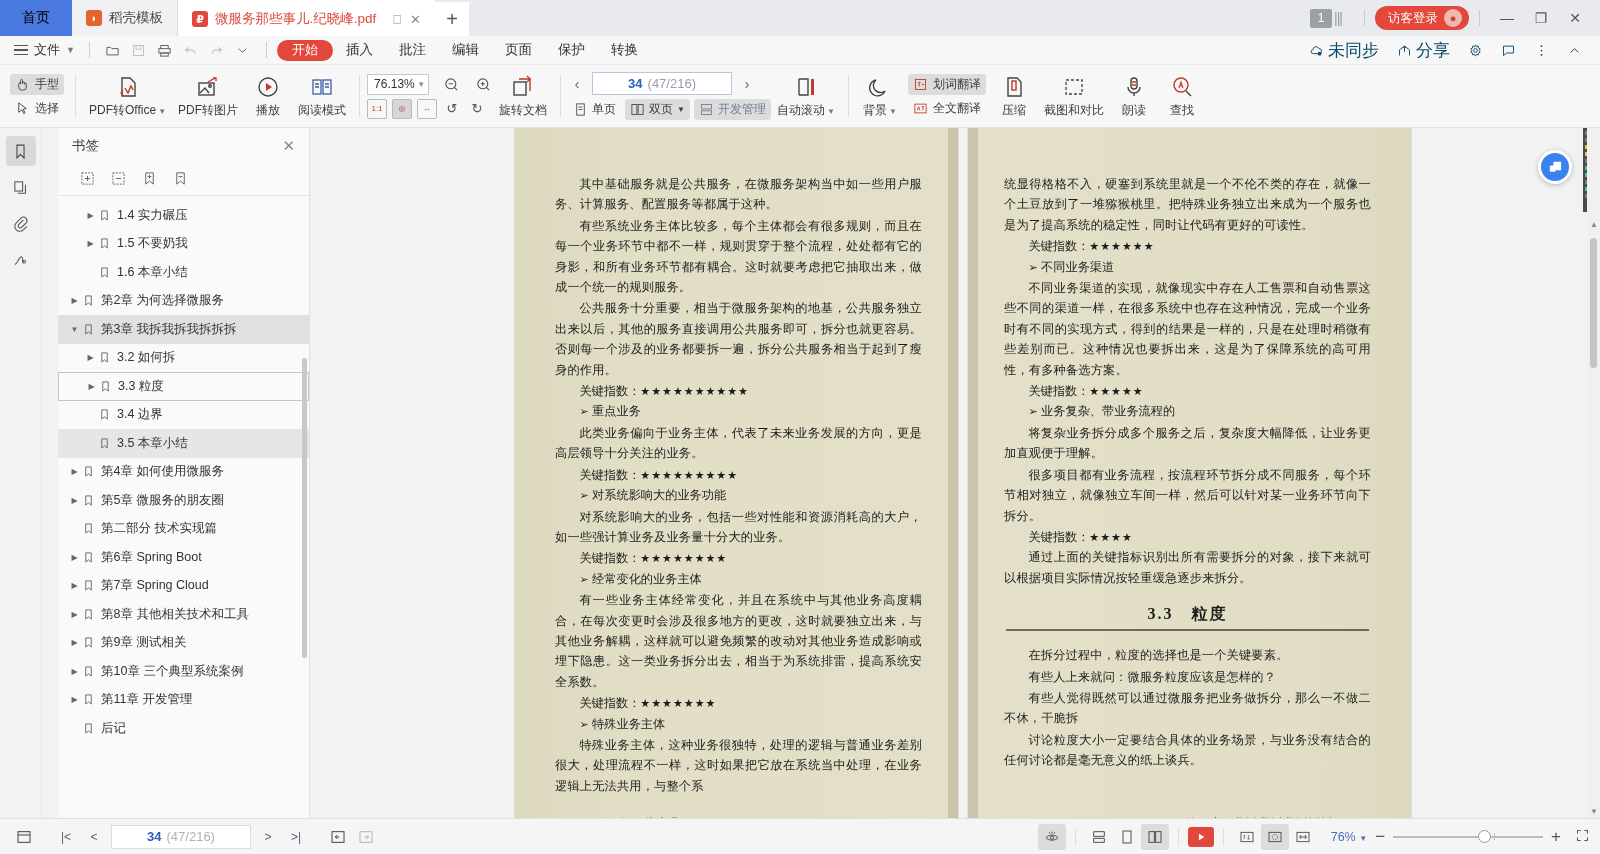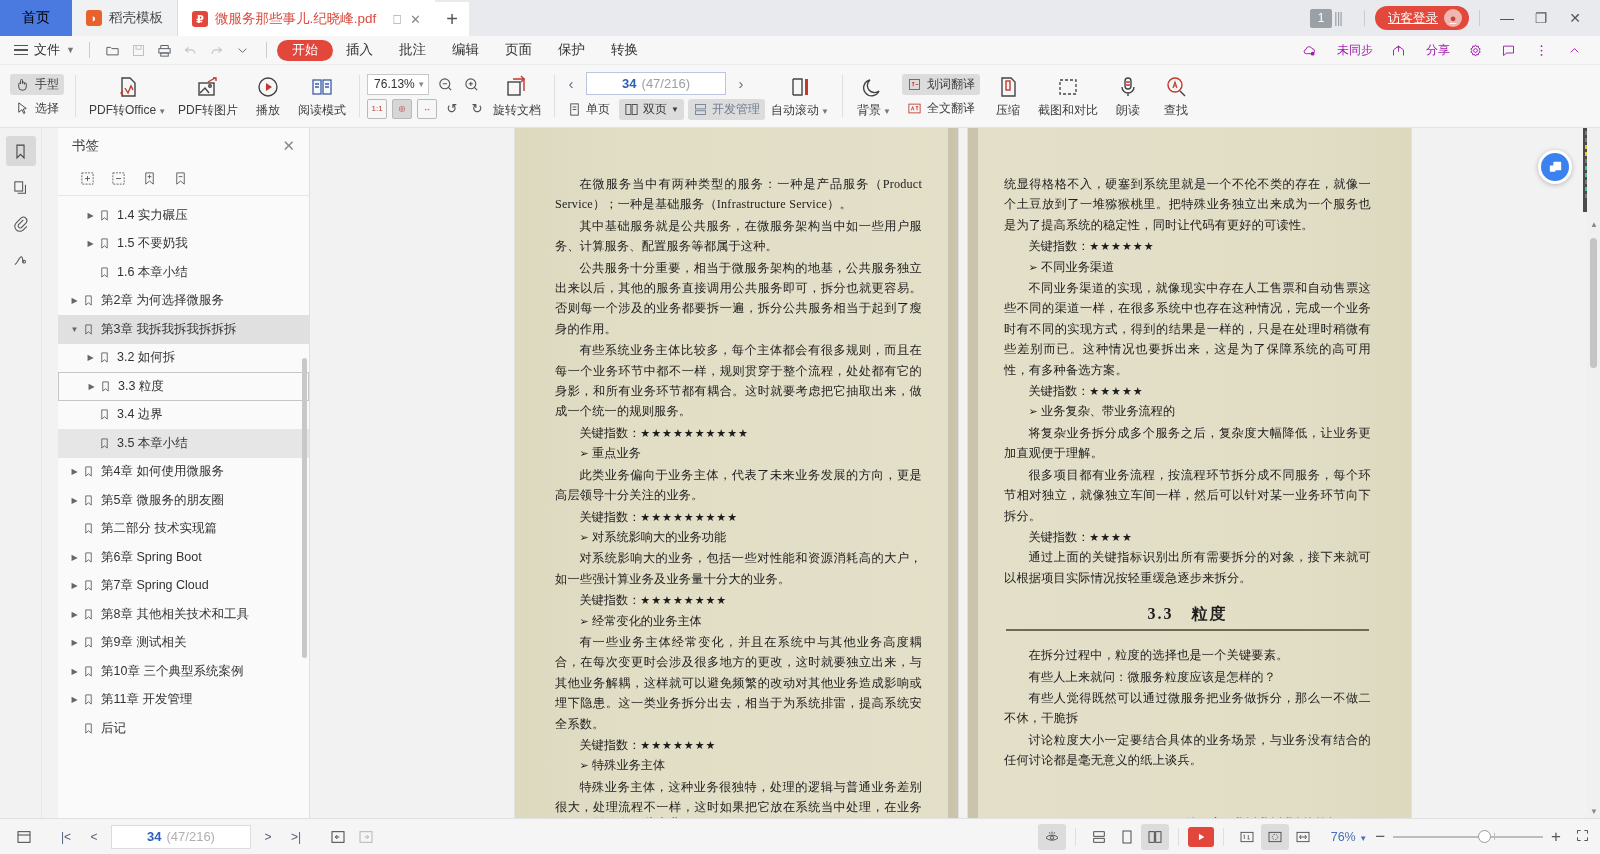--- a/index.html
+++ b/index.html
@@ -32,58 +32,58 @@
   .tab .tab-actions { display:flex; align-items:center; gap:9px; margin-left:10px; color:#888; }
   .tab .tab-actions span { font-size:13px; line-height:1; }
   .newtab { width:34px;height:34px;display:flex;align-items:center;justify-content:center;
     font-size:20px; color:#555; background:#fff; }
   .tabbar-right { margin-left:auto; display:flex; align-items:center; gap:0; height:36px; padding-right:8px; }
   .winbadge { width:22px;height:19px;background:#9aa0a6;color:#fff;display:flex;align-items:center;justify-content:center;
       font-size:12px; border-radius:2px; margin-right:2px;}
   .winbars { color:#9aa0a6; font-size:14px; letter-spacing:-1px; margin-right:12px;}
   .vsep { width:1px;height:16px;background:#ccc; margin:0 10px; }
   .loginbtn { background:#e2493c; color:#fff; border-radius:13px; height:24px; padding:0 7px 0 13px;
-    display:flex;align-items:center; gap:6px; font-size:12.5px;text-decoration:underline; }
+    display:flex;align-items:center; gap:6px; font-size:12.5px; }
   .loginbtn .avatar { width:18px;height:18px;border-radius:50%;background:#f0b6b0;display:flex;align-items:center;justify-content:center;font-size:11px;color:#c1453a;}
   .winctrl { display:flex; align-items:center; }
   .winctrl b { width:34px;height:30px;display:flex;align-items:center;justify-content:center;font-weight:normal;color:#555;font-size:14px;}
 
   
   .menubar { height:29px; background:#f7f7f7; display:flex; align-items:center; padding:0 10px;
     border-bottom:1px solid #ececec; flex:0 0 29px; }
   .menu-file { display:flex;align-items:center;gap:6px; font-size:13px; color:#333; padding:0 4px; }
   .hamb { display:inline-flex;flex-direction:column;gap:3px; }
   .hamb i { display:block;width:14px;height:1.6px;background:#555; }
   .qicon { width:26px;height:24px;display:flex;align-items:center;justify-content:center;color:#5f6368; }
   .qicon svg { width:15px;height:15px; }
   .qicon.dim svg { opacity:.35; }
   .mi { padding:0 13px; height:29px; display:flex; align-items:center; font-size:13.5px; color:#333; }
   .mi.active { background:#e2473c; color:#fff; border-radius:13px; height:21px; padding:0 15px; font-size:13px; }
   .menubar-right { margin-left:auto; display:flex; align-items:center; gap:2px; color:#5f6368; }
-  .mr-item { display:flex;align-items:center;gap:20px; padding:0 8px; height:29px; font-size:12px; color:#a21caf;}
+  .mr-item { display:flex;align-items:center;gap:4px; padding:0 8px; height:29px; font-size:17px; color:#0c4a6e;}
   .mr-item svg { width:15px;height:15px; }
 
   
   .ribbon { height:63px; background:#f7f7f7; display:flex; align-items:center; padding:0 6px;
     border-bottom:1px solid #e3e3e3; flex:0 0 63px; position:relative; }
   .rsep { width:1px; height:42px; background:#e0e0e0; margin:0 7px; }
   .rbtn { display:flex;flex-direction:column;align-items:center;justify-content:center;
     min-width:48px; height:56px; padding:3px 6px; gap:2px; color:#3c3c3c; font-size:12px; }
   .rbtn .ic { height:26px;display:flex;align-items:center;justify-content:center; }
   .rbtn .ic svg { width:24px;height:24px; }
   .rbtn .lb { font-size:12px; white-space:nowrap; }
   .rbtn .lb .car { font-size:8px; color:#777; margin-left:2px; }
   
   .stack2 { display:flex;flex-direction:column;justify-content:center;gap:3px; height:56px; padding:0 4px;}
   .stack2 .row { display:flex;align-items:center;gap:5px;font-size:12px;color:#3c3c3c;padding:2px 5px;border-radius:3px;}
   .stack2 .row.sel { background:#dcdcdc; }
   .stack2 .row svg { width:15px;height:15px; }
   
   .zoomgrp { display:flex;flex-direction:column; gap:4px; justify-content:center; height:56px;}
-  .zoomrow1 { display:flex;align-items:center;gap:6px; }
+  .zoomrow1 { display:flex;align-items:center;gap:12px; }
   .zoominput { width:62px;height:21px;border:1px solid #c8c8c8;background:#fff;display:flex;align-items:center;
      justify-content:space-between; padding:0 3px 0 6px; font-size:12px; color:#333; }
   .zoominput .cv { font-size:8px;color:#888; }
   .zoomrow2 { display:flex;align-items:center;gap:5px; }
   .zbx { width:20px;height:20px;border:1px solid #b9b9b9;display:flex;align-items:center;justify-content:center;
       font-size:8px; color:#c0392b; border-radius:2px;}
   .zbx.on { background:#d6d6d6; }
   .zbx.plain { border:none; color:#555; font-size:13px; }
   
   .pagenav { display:flex;flex-direction:column;gap:4px;justify-content:center;height:56px; }
@@ -766,24 +766,23 @@
         </div>
       <div class="bmscroll"></div>
     </div>
 
     <div class="viewer">
       <div class="sheet">
 
         <div class="page left">
           <div class="binder l"></div>
           <div class="inner" id="leftpage">
-              <div class="pp">在微服务当中有两种类型的服务：一种是产品服务（Product Service）；一种是基础服务（Infrastructure Service）。</div>
               <div class="pp">其中基础服务就是公共服务，在微服务架构当中如一些用户服务、计算服务、配置服务等都属于这种。</div>
+              <div class="pp">有些系统业务主体比较多，每个主体都会有很多规则，而且在每一个业务环节中都不一样，规则贯穿于整个流程，处处都有它的身影，和所有业务环节都有耦合。这时就要考虑把它抽取出来，做成一个统一的规则服务。</div>
               <div class="pp">公共服务十分重要，相当于微服务架构的地基，公共服务独立出来以后，其他的服务直接调用公共服务即可，拆分也就更容易。否则每一个涉及的业务都要拆一遍，拆分公共服务相当于起到了瘦身的作用。</div>
-              <div class="pp">有些系统业务主体比较多，每个主体都会有很多规则，而且在每一个业务环节中都不一样，规则贯穿于整个流程，处处都有它的身影，和所有业务环节都有耦合。这时就要考虑把它抽取出来，做成一个统一的规则服务。</div>
               <div class="key"><span>关键指数：</span><span class="stars">★★★★★★★★★★</span></div>
               <div class="bullet"><span class="ar">➢ </span><span>重点业务</span></div>
               <div class="pp">此类业务偏向于业务主体，代表了未来业务发展的方向，更是高层领导十分关注的业务。</div>
               <div class="key"><span>关键指数：</span><span class="stars">★★★★★★★★★</span></div>
               <div class="bullet"><span class="ar">➢ </span><span>对系统影响大的业务功能</span></div>
               <div class="pp">对系统影响大的业务，包括一些对性能和资源消耗高的大户，如一些强计算业务及业务量十分大的业务。</div>
               <div class="key"><span>关键指数：</span><span class="stars">★★★★★★★★</span></div>
               <div class="bullet"><span class="ar">➢ </span><span>经常变化的业务主体</span></div>
               <div class="pp">有一些业务主体经常变化，并且在系统中与其他业务高度耦合，在每次变更时会涉及很多地方的更改，这时就要独立出来，与其他业务解耦，这样就可以避免频繁的改动对其他业务造成影响或埋下隐患。这一类业务拆分出去，相当于为系统排雷，提高系统安全系数。</div>
               <div class="key"><span>关键指数：</span><span class="stars">★★★★★★★</span></div>

